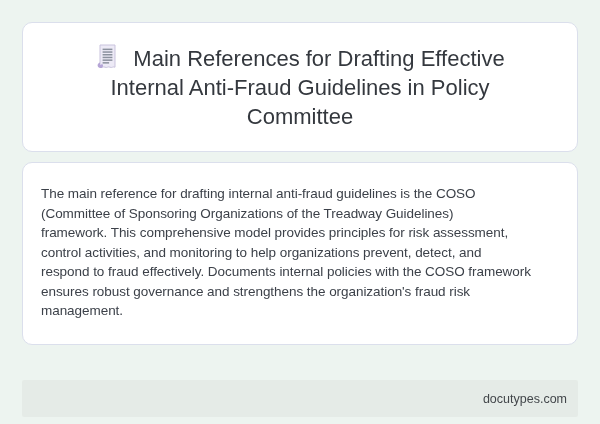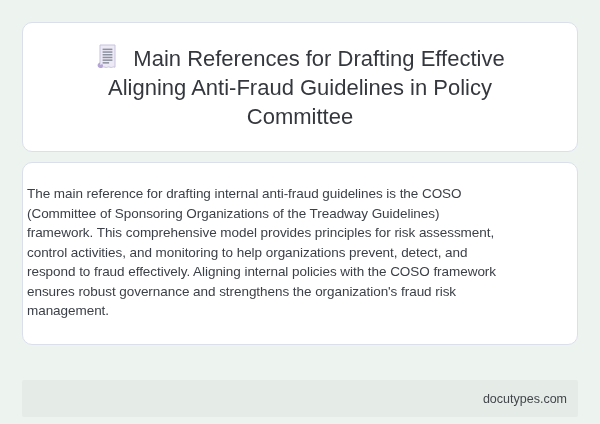--- a/index.html
+++ b/index.html
@@ -39,21 +39,21 @@
   .title-line.line1 {
     display: flex;
     align-items: center;
     justify-content: center;
     gap: 15px;
   }
   .icon-wrap { display: inline-flex; margin-top: -2px; }
   .body-card {
     top: 162px;
     height: 183px;
-    padding: 21px 4px;
+    padding: 21px 18px;
   }
   .body-text {
     margin: 0;
     font-size: 13.5px;
     line-height: 19.5px;
     letter-spacing: -0.05px;
     color: #3c4149;
   }
   .body-text .tline { display: block; white-space: nowrap; }
   .footer-bar {
@@ -90,32 +90,32 @@
               <rect x="7.6" y="10" width="9.8" height="1.5"></rect>
               <rect x="7.6" y="12.7" width="9.8" height="1.5"></rect>
               <rect x="7.6" y="15.4" width="9.8" height="1.5"></rect>
               <rect x="7.6" y="18.1" width="6.5" height="1.5"></rect>
             </g>
             <path d="M5 18.5c-2.1.4-3 2.8-1.8 4.5 1 1.4 3.2 1.5 4.3.2.9-1.1.6-2.7-.6-3.4-.2.9-1.1 1.4-1.9 1z" fill="#b5a5d6"></path>
           </svg>
         </span>
         <span>Main References for Drafting Effective</span>
       </span>
-      <span class="title-line">Aligning Anti-Fraud Guidelines in Policy</span>
+      <span class="title-line">Internal Anti-Fraud Guidelines in Policy</span>
       <span class="title-line">Committee</span>
     </h1>
   </section>
 
   <section class="card body-card">
     <p class="body-text">
       <span class="tline">The main reference for drafting internal anti-fraud guidelines is the COSO</span>
       <span class="tline">(Committee of Sponsoring Organizations of the Treadway Guidelines)</span>
       <span class="tline">framework. This comprehensive model provides principles for risk assessment,</span>
       <span class="tline">control activities, and monitoring to help organizations prevent, detect, and</span>
-      <span class="tline">respond to fraud effectively. Aligning internal policies with the COSO framework</span>
+      <span class="tline">respond to fraud effectively. Documents internal policies with the COSO framework</span>
       <span class="tline">ensures robust governance and strengthens the organization's fraud risk</span>
       <span class="tline">management.</span>
     </p>
   </section>
 
   <footer class="footer-bar">
     <span>docutypes.com</span>
   </footer>
 
 </div>

